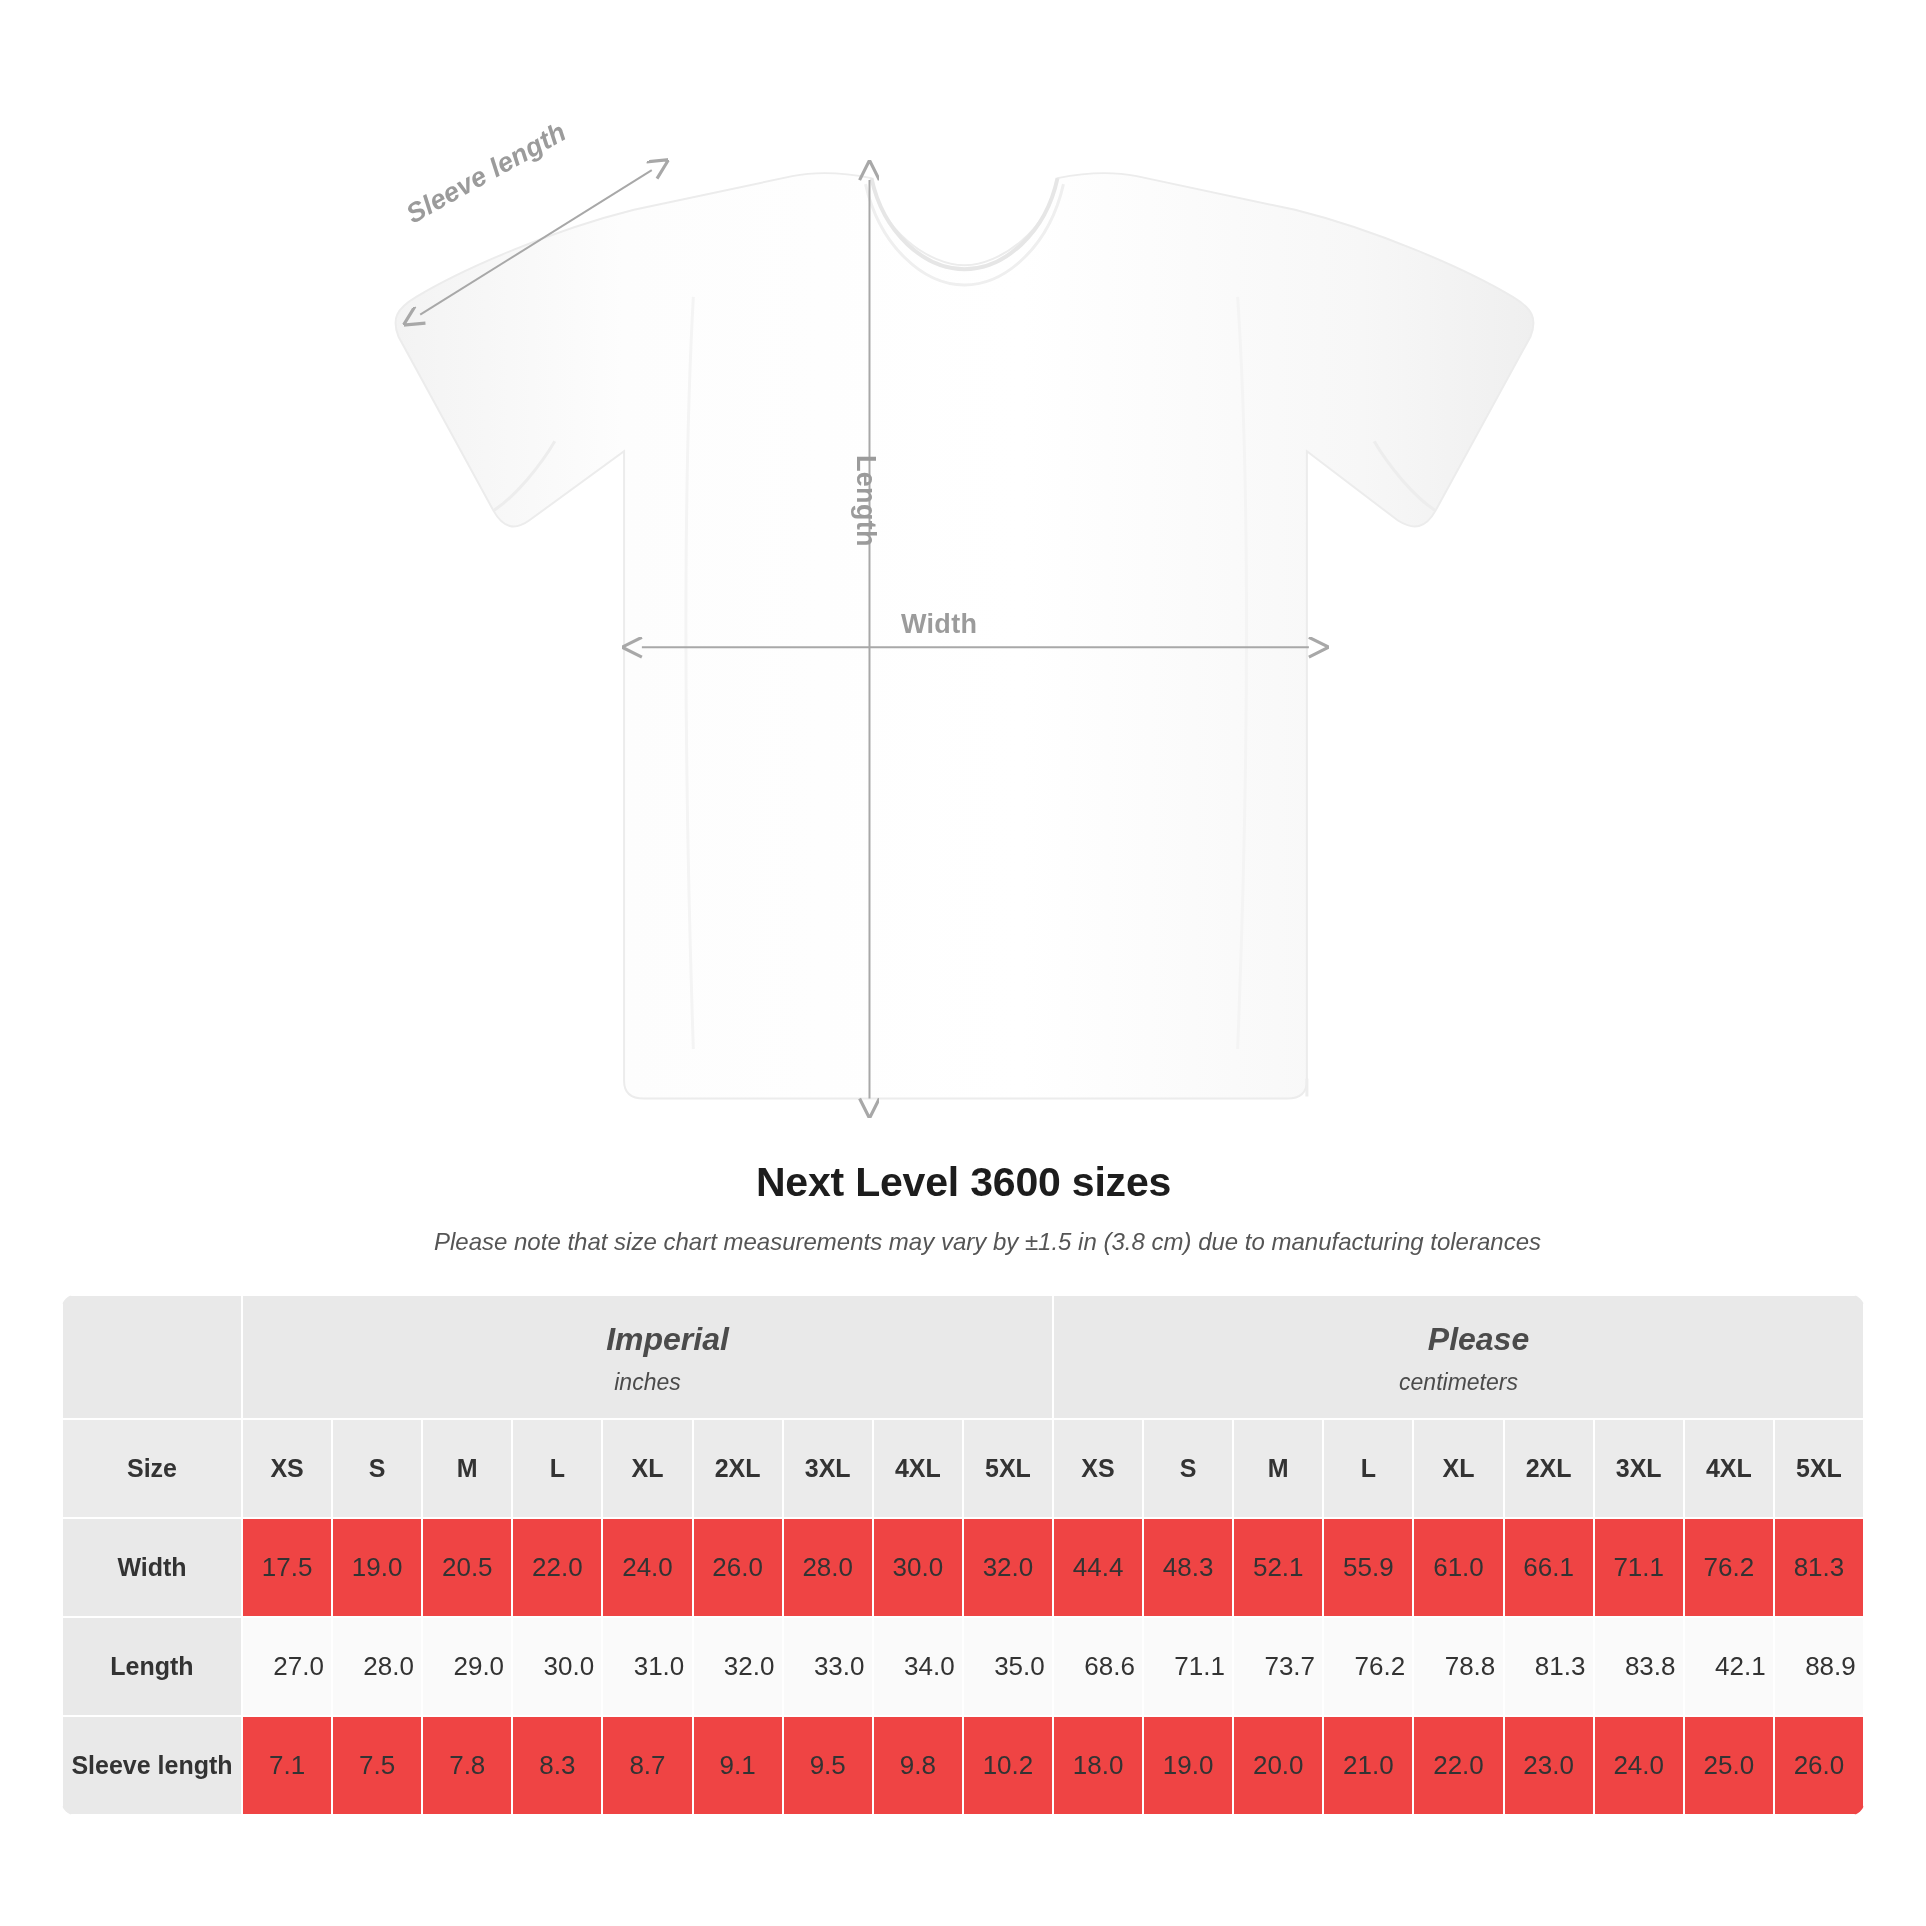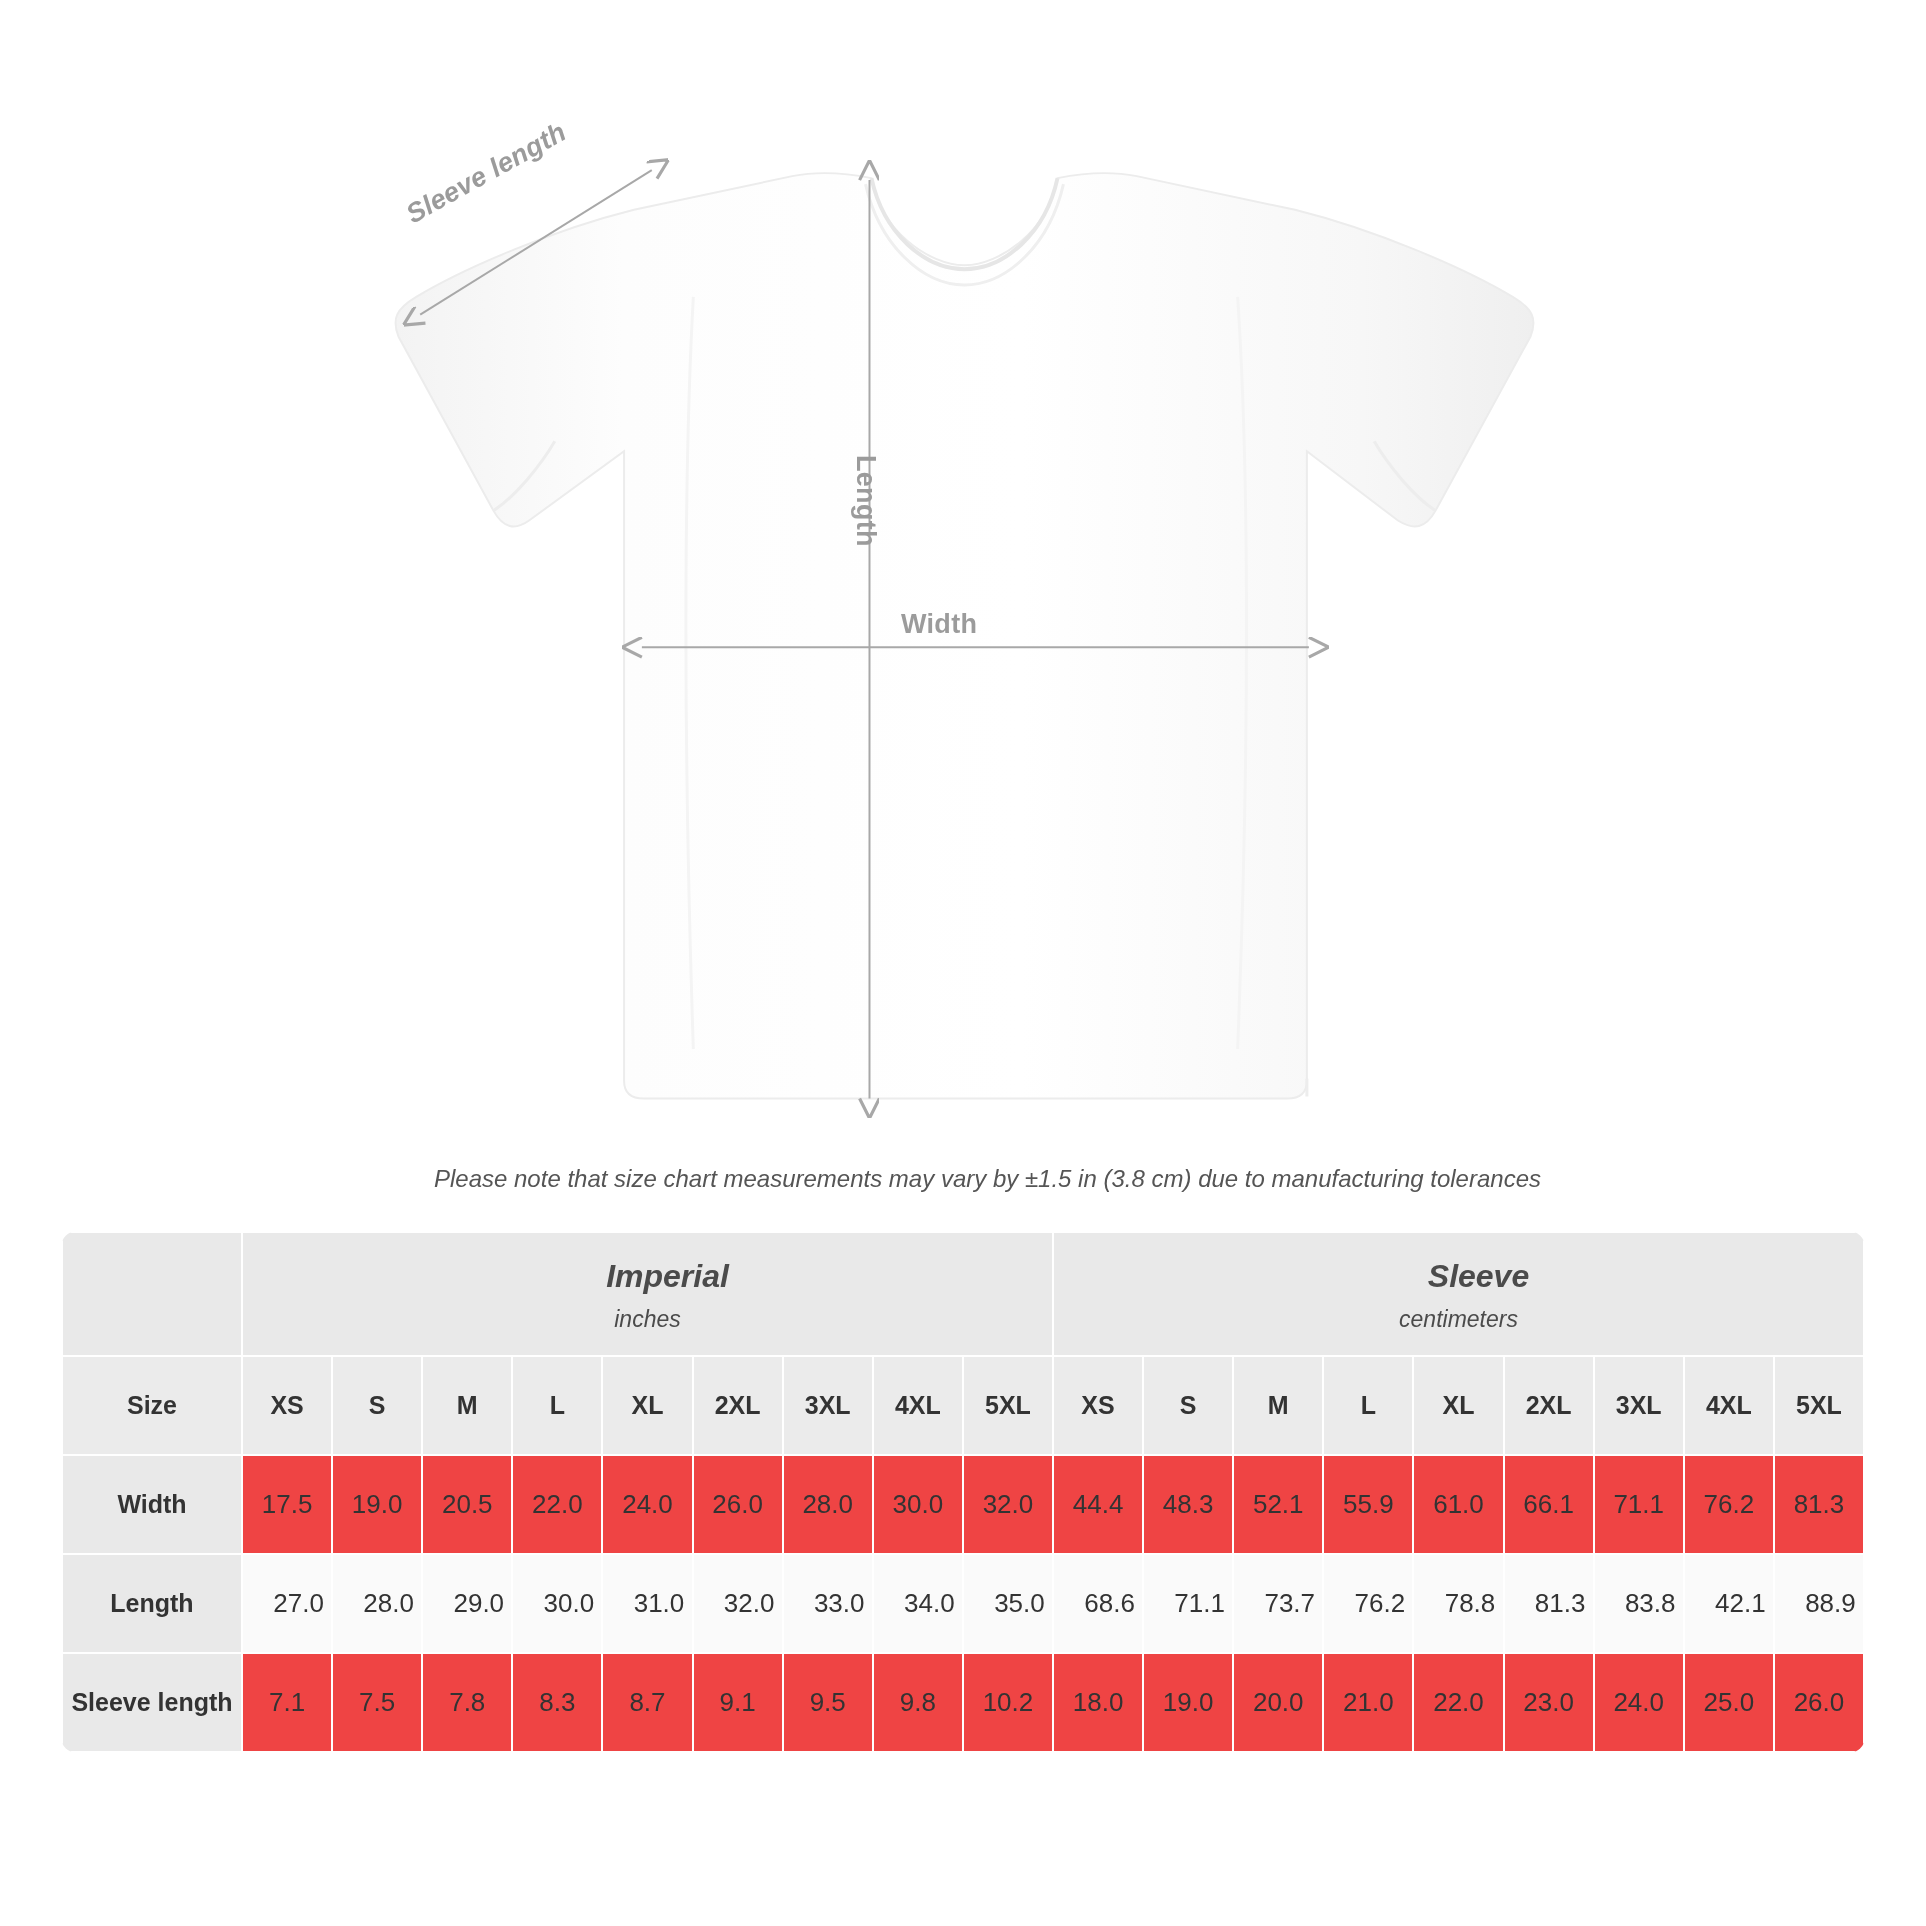--- a/index.html
+++ b/index.html
@@ -201,34 +201,35 @@
 
     <line x1="424" y1="318" x2="658" y2="172" stroke="#a8a8a8" stroke-width="2" marker-start="url(#arrL)" marker-end="url(#arrR)"></line>
   </svg>
 
   <div class="anno anno-sleeve">Sleeve length</div>
   <div class="anno anno-length">Length</div>
   <div class="anno anno-width">Width</div>
 </div>
 
 <div class="title-block">
+  <div class="chart-title">Next Level 3600 sizes</div>
   <div class="chart-note">Please note that size chart measurements may vary by ±1.5 in (3.8 cm) due to manufacturing tolerances</div>
 </div>
 
 <div class="table-wrap">
   <table class="size-table">
     <tbody>
       <tr>
         <td class="corner-cell col-label"></td>
         <td class="unit-cell" colspan="9">
           <span class="unit-name">Imperial</span>
           <span class="unit-sub">inches</span>
         </td>
         <td class="unit-cell" colspan="9">
-          <span class="unit-name">Sleeve</span>
+          <span class="unit-name">Please</span>
           <span class="unit-sub">centimeters</span>
         </td>
       </tr>
 
       <tr class="hdr-row">
         <td class="col-label">Size</td>
         <td>XS</td>
         <td>S</td>
         <td>M</td>
         <td>L</td>

